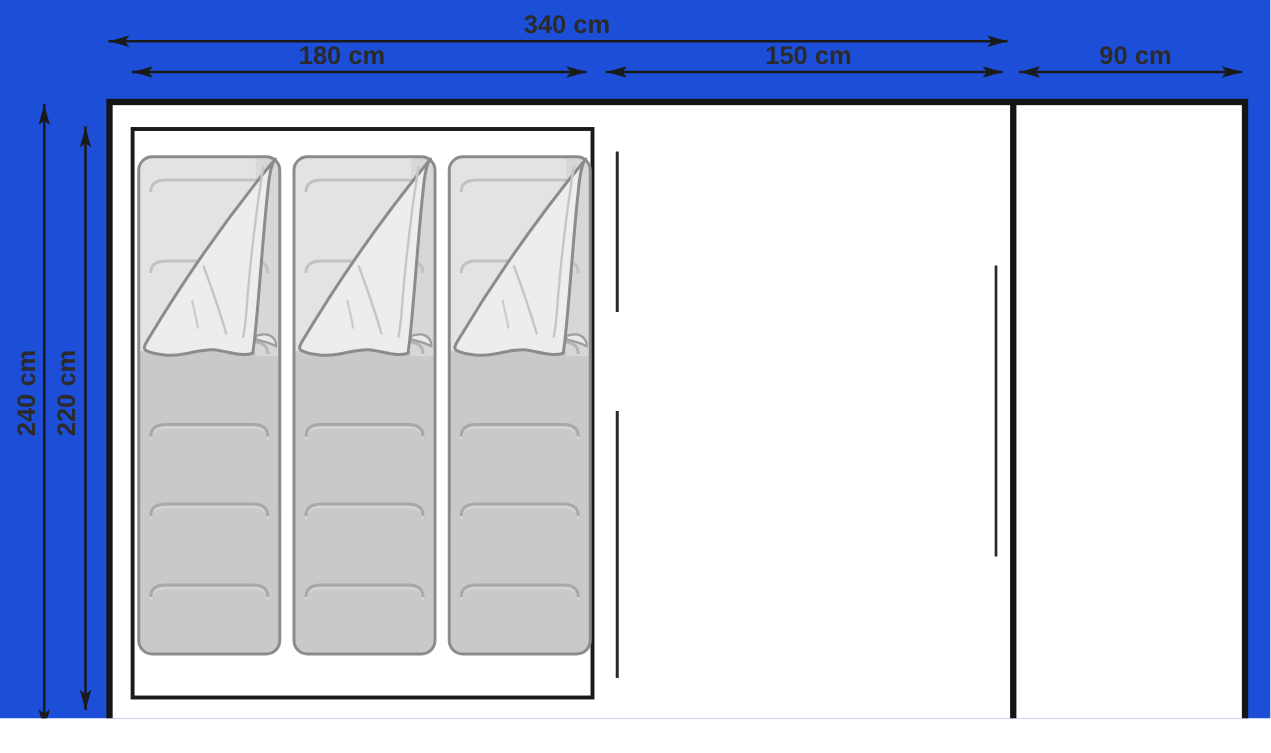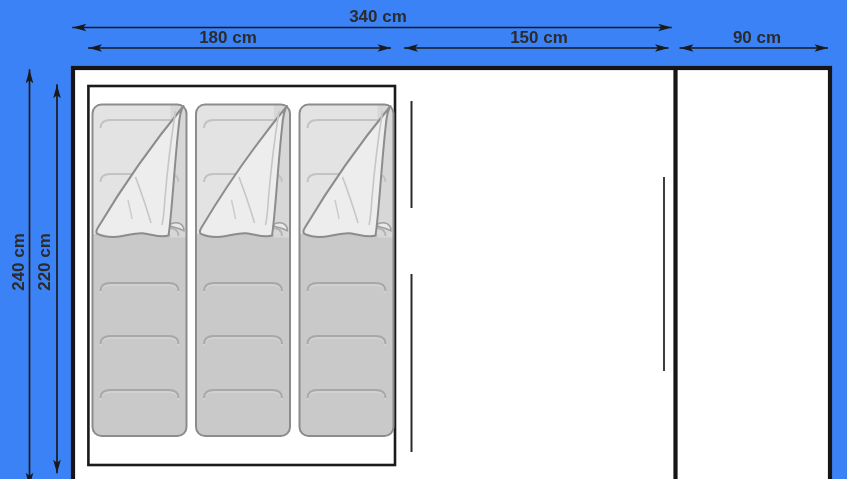--- a/index.html
+++ b/index.html
@@ -1,16 +1,16 @@
 <!DOCTYPE html>
 <html><head>
 <meta charset="utf-8">
 <style>
   html,body{margin:0;padding:0;background:#ffffff;}
-  .page{position:relative;width:847px;height:479px;background:#3b82f6;overflow:hidden;}
+  .page{position:relative;width:847px;height:479px;background:#1d4ed8;overflow:hidden;}
   svg{position:absolute;top:0;left:0;}
   text{font-family:"Liberation Sans", sans-serif;font-weight:700;font-size:17px;fill:#2b2b2b;}
 </style>
 </head>
 <body>
 <div class="page">
 <svg width="847" height="502" viewBox="0 0 847 502">
 <defs>
   <marker id="ah-r" markerWidth="16" markerHeight="10" refX="14" refY="5" orient="auto" markerUnits="userSpaceOnUse">
     <path d="M0.5,1.2 L14,5 L0.5,8.8 L3.5,5 Z" fill="#1a1a1a"></path>

